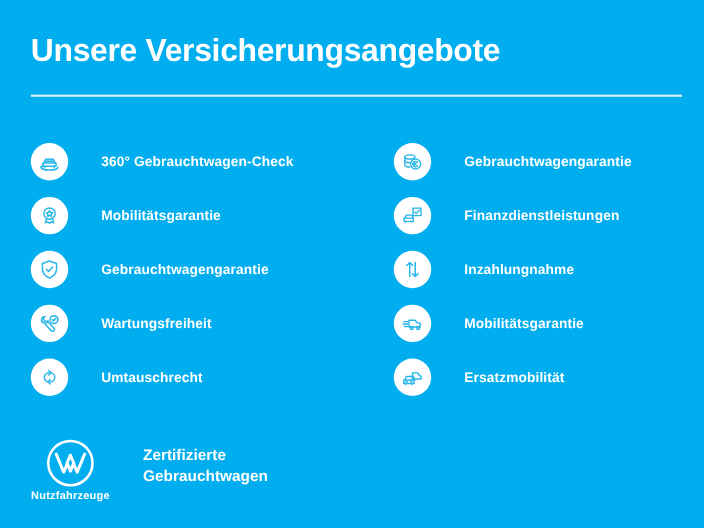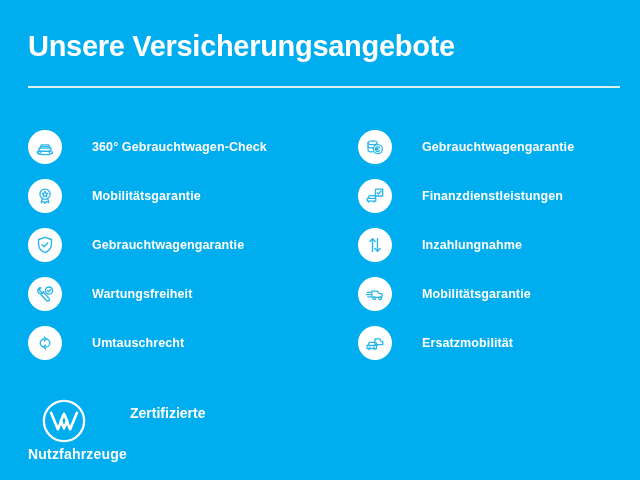--- a/index.html
+++ b/index.html
@@ -89,22 +89,22 @@
   .brand {
     width: 72px;
     position: relative;
   }
   .brand-mark {
     display: block;
     margin: 0 auto;
   }
   .brand-sub {
     margin-top: 2px;
-    text-align: left;
-    font-size: 14px;
+    text-align: center;
+    font-size: 10px;
     font-weight: bold;
     color: #FFFFFF;
     letter-spacing: 0.2px;
   }
   .footer-text {
     margin-left: 30px;
     margin-top: 6px;
     font-size: 14px;
     font-weight: bold;
     color: #FFFFFF;
@@ -255,16 +255,17 @@
     <div class="brand">
       <svg class="brand-mark" width="46" height="46" viewBox="0 0 48 48">
         <circle cx="24" cy="24" r="21" fill="none" stroke="#FFFFFF" stroke-width="2.4"></circle>
         <path d="M10.5 15.5 L17.6 32.5 L21.1 24.4 L24 31.6 L26.9 24.4 L30.4 32.5 L37.5 15.5" fill="none" stroke="#FFFFFF" stroke-width="2.8" stroke-linejoin="round" stroke-linecap="round"></path>
         <path d="M24 16.5 L20.6 24.4 M24 16.5 L27.4 24.4" fill="none" stroke="#FFFFFF" stroke-width="2.8" stroke-linejoin="round" stroke-linecap="round"></path>
       </svg>
       <div class="brand-sub">Nutzfahrzeuge</div>
     </div>
     <div class="footer-text">
       <div>Zertifizierte</div>
+      <div>Gebrauchtwagen</div>
     </div>
   </div>
 
 </div>
 
 </body></html>

